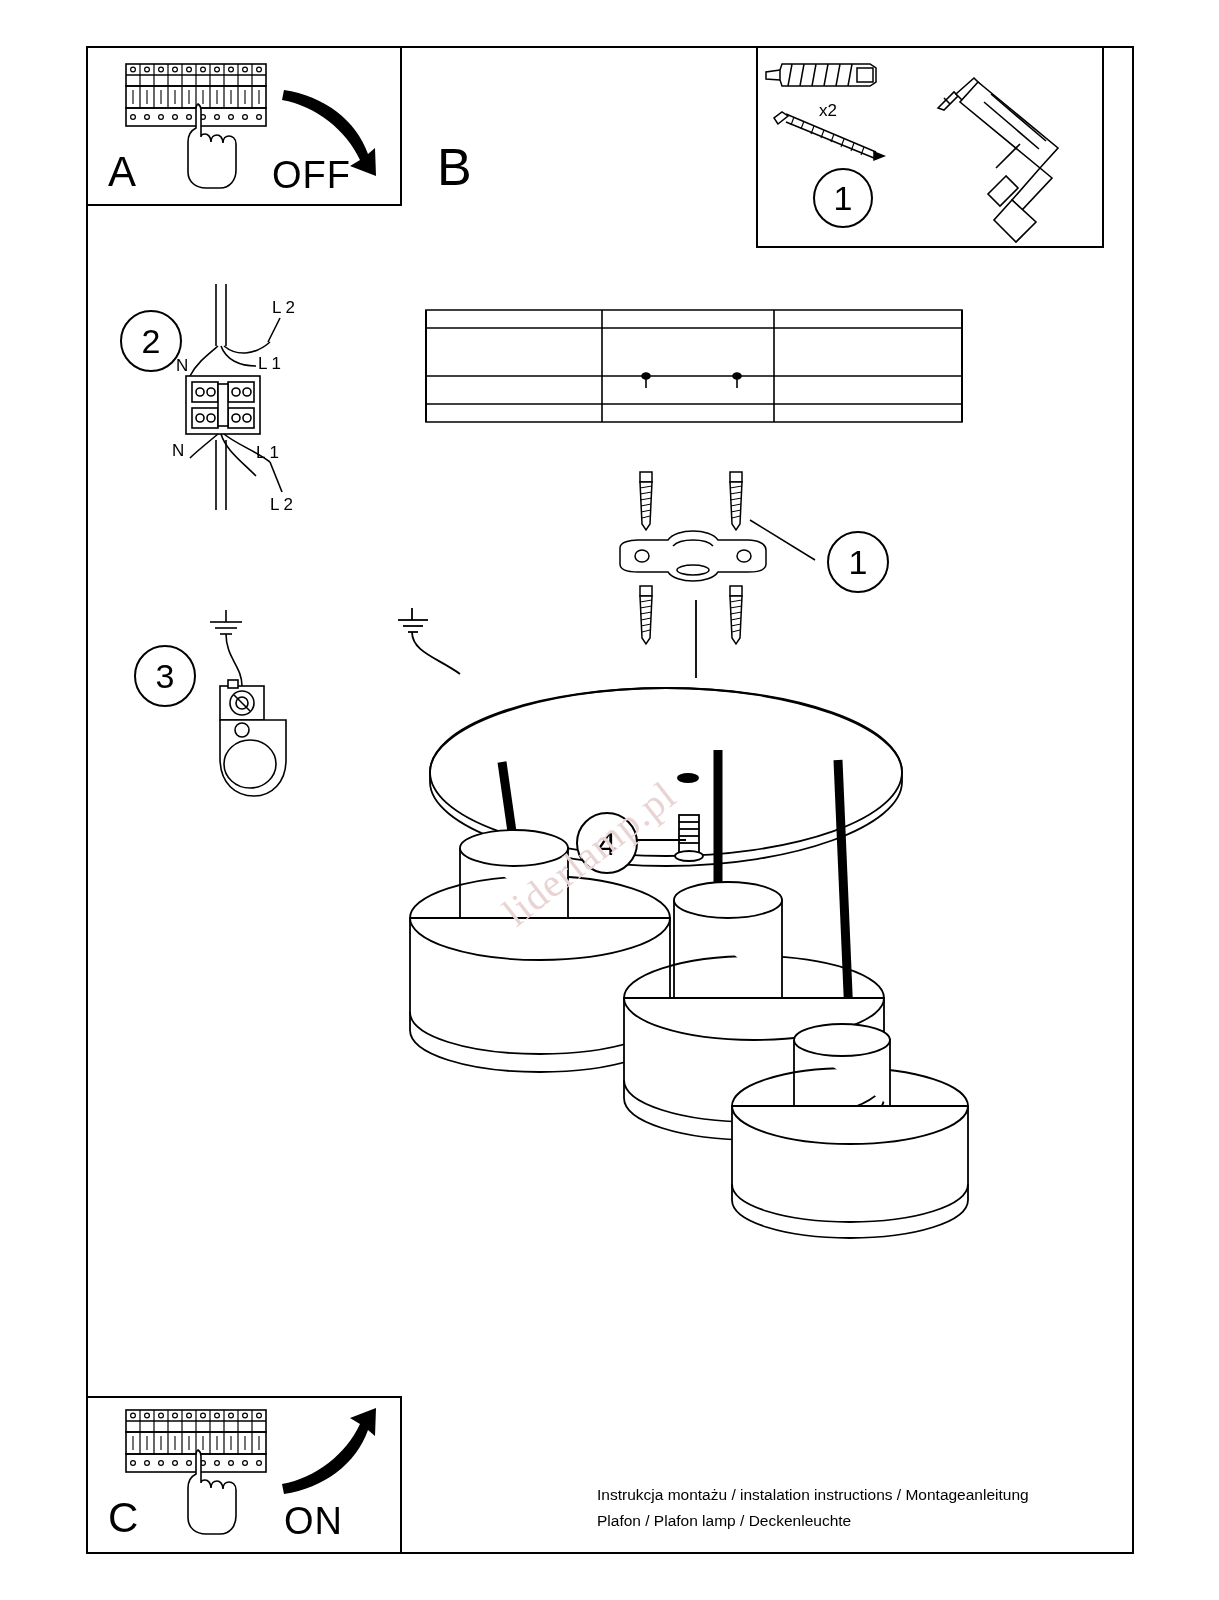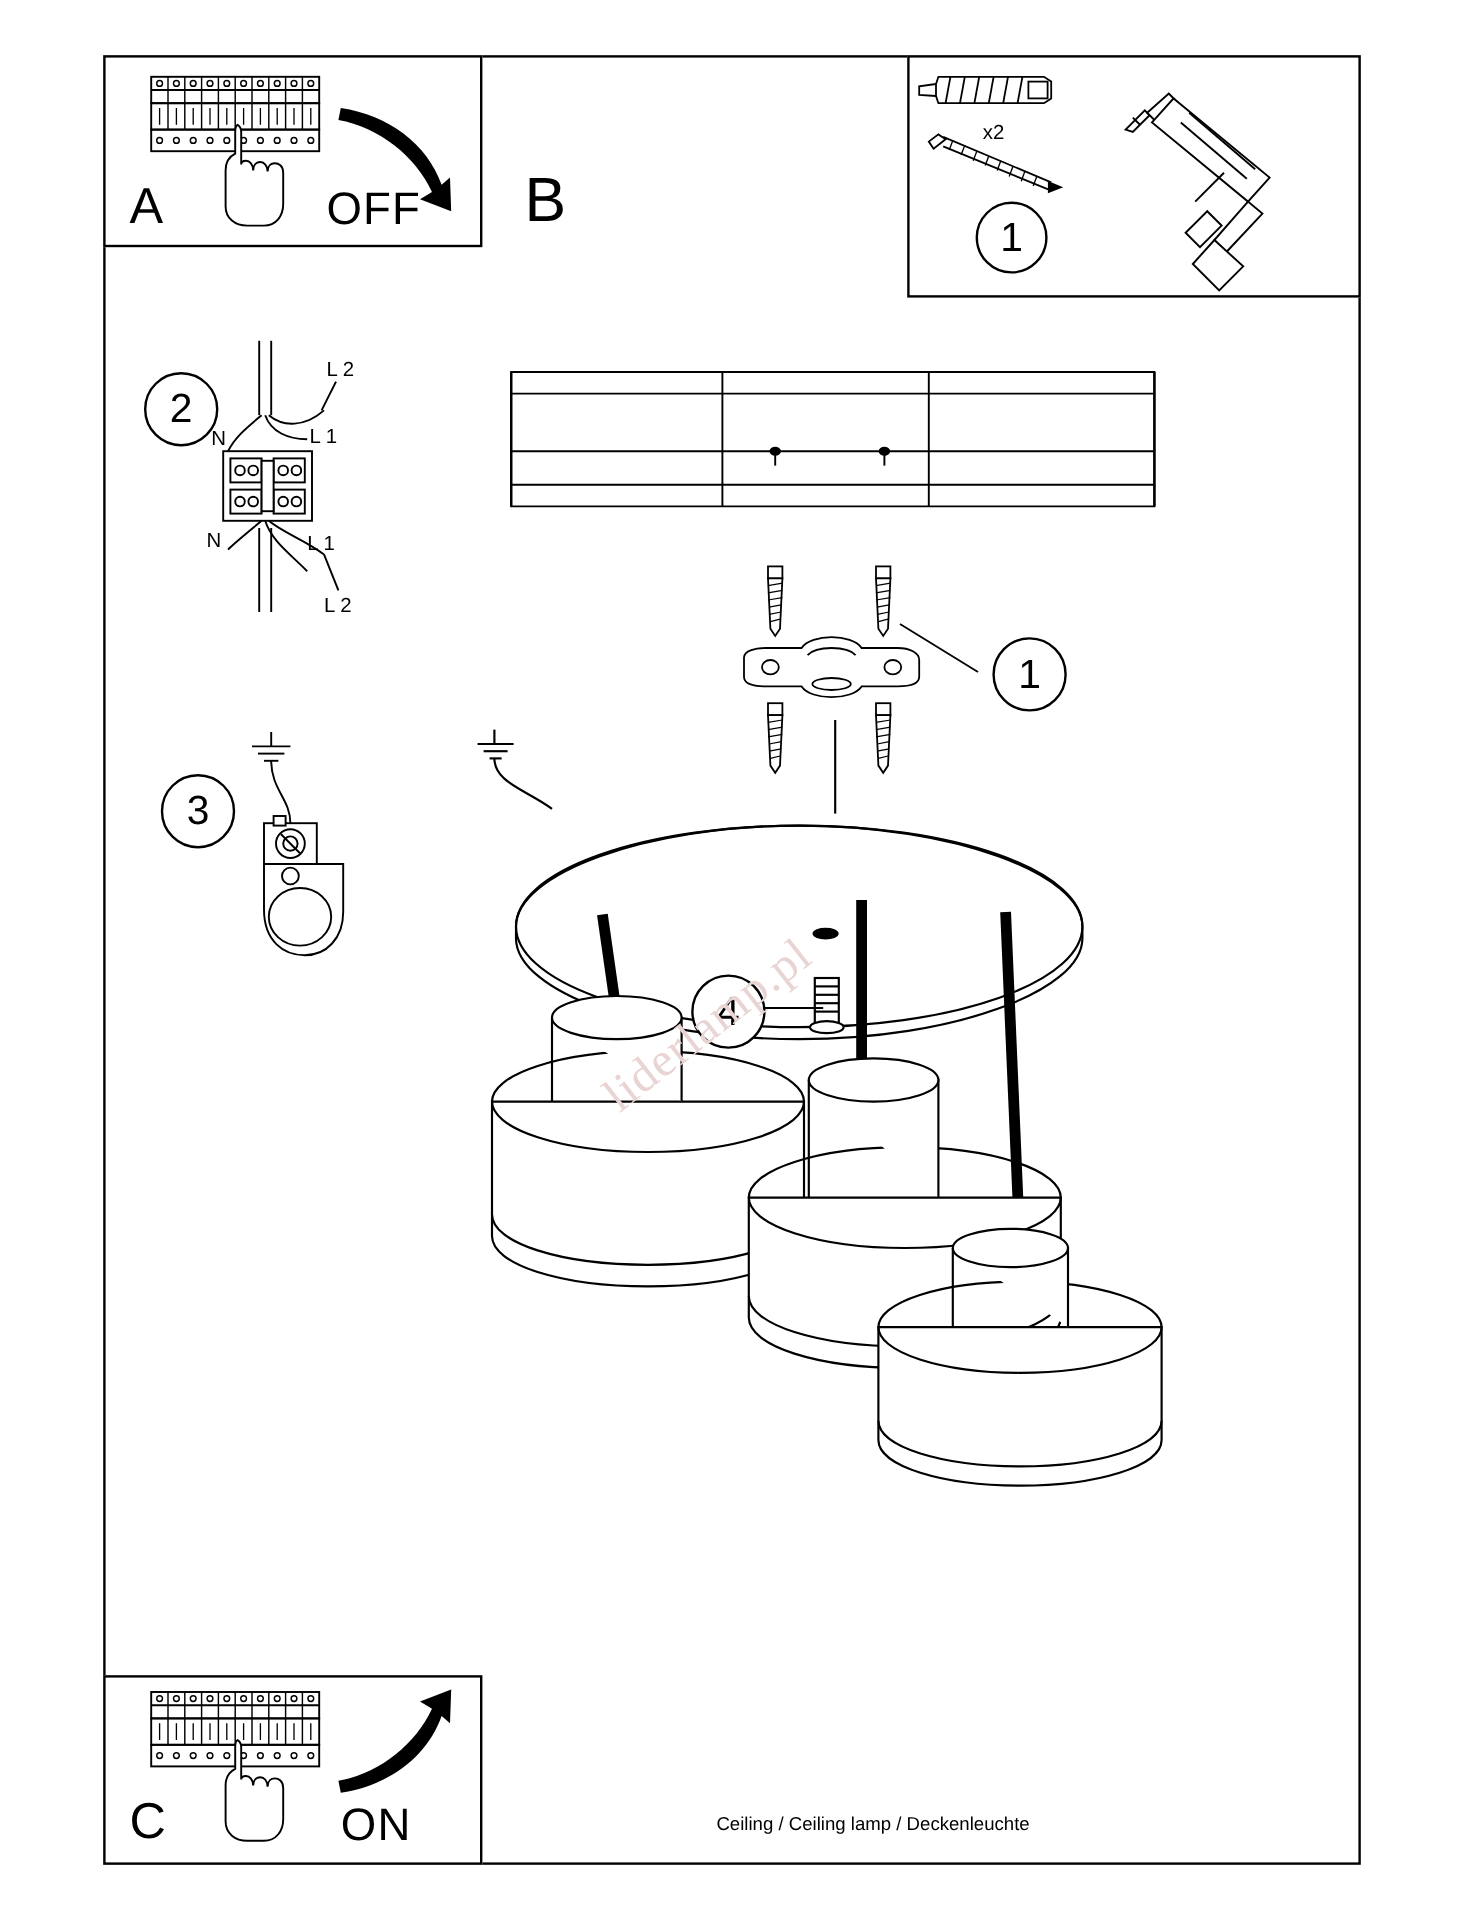--- a/index.html
+++ b/index.html
@@ -153,21 +153,21 @@
       <g fill="#000">
         <path d="M196 42 C236 48 268 72 280 106 L287 100 L288 128 L262 118 L272 112 C258 82 228 58 194 52 Z"></path>
       </g>
     </svg>
     <div class="letter" style="left:20px; top:103px;">A</div>
     <div class="bigtext" style="left:184px; top:106px; font-size:38px;text-align:center;">OFF</div>
   </div>
 
   <div class="letter" style="left:437px; top:141px; font-size:52px;">B</div>
 
-  <div class="box" style="left:756px; top:46px; width:378px; height:202px;">
+  <div class="box" style="left:756px; top:46px; width:348px; height:202px;">
     <svg class="svg-abs" width="378" height="202" viewBox="0 0 378 202">
 
       <g fill="none" stroke="#000" stroke-width="1.5">
         <path d="M22 22 L24 16 L112 16 L118 20 L118 34 L112 38 L24 38 L22 32 Z"></path>
         <line x1="34" y1="16" x2="30" y2="38"></line>
         <line x1="46" y1="16" x2="42" y2="38"></line>
         <line x1="58" y1="16" x2="54" y2="38"></line>
         <line x1="70" y1="16" x2="66" y2="38"></line>
         <line x1="82" y1="16" x2="78" y2="38"></line>
         <line x1="94" y1="16" x2="90" y2="38"></line>
@@ -477,15 +477,16 @@
         <path d="M108 58 L108 76 C104 78 100 82 100 90 L100 120 C100 130 108 136 118 136 L132 136 C142 136 148 128 148 118 L148 92 C148 86 144 84 141 84 C138 84 135 86 135 91 C135 86 132 83 129 83 C126 83 123 85 123 90 C123 85 120 82 117 82 C115 82 113 83 113 85 L113 58 C113 54 110 52 110 52 C108 53 108 55 108 58 Z"></path>
       </g>
       <g fill="#000">
         <path d="M196 96 C236 90 268 66 280 32 L287 38 L288 10 L262 20 L272 26 C258 56 228 80 194 86 Z"></path>
       </g>
     </svg>
     <div class="letter" style="left:20px; top:99px;">C</div>
     <div class="bigtext" style="left:196px; top:102px; font-size:38px;text-align:center;">ON</div>
   </div>
 
-  <div class="footer-text" style="left:597px; top:1508px;">Ceiling / Ceiling lamp / Deckenleuchte</div>
+  <div class="footer-text" style="left:597px; top:1482px;">Instrukcja montażu / instalation instructions / Montageanleitung</div>
+  <div class="footer-text" style="left:597px; top:1508px;">Plafon / Plafon lamp / Deckenleuchte</div>
 
 </div>
 
 </body></html>

